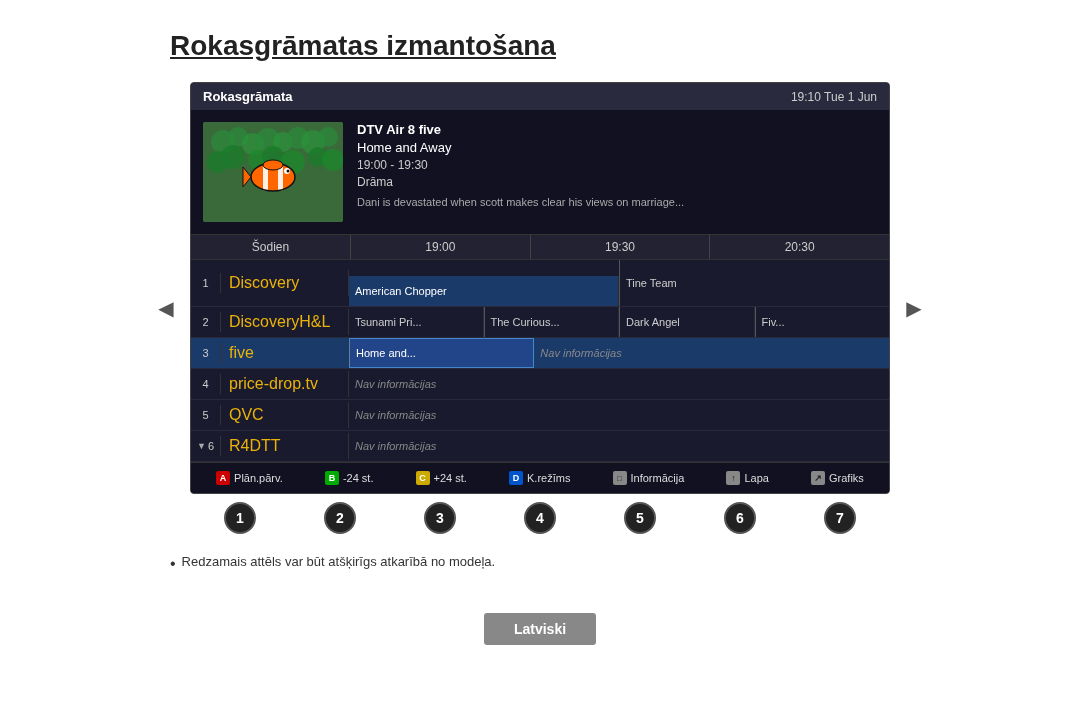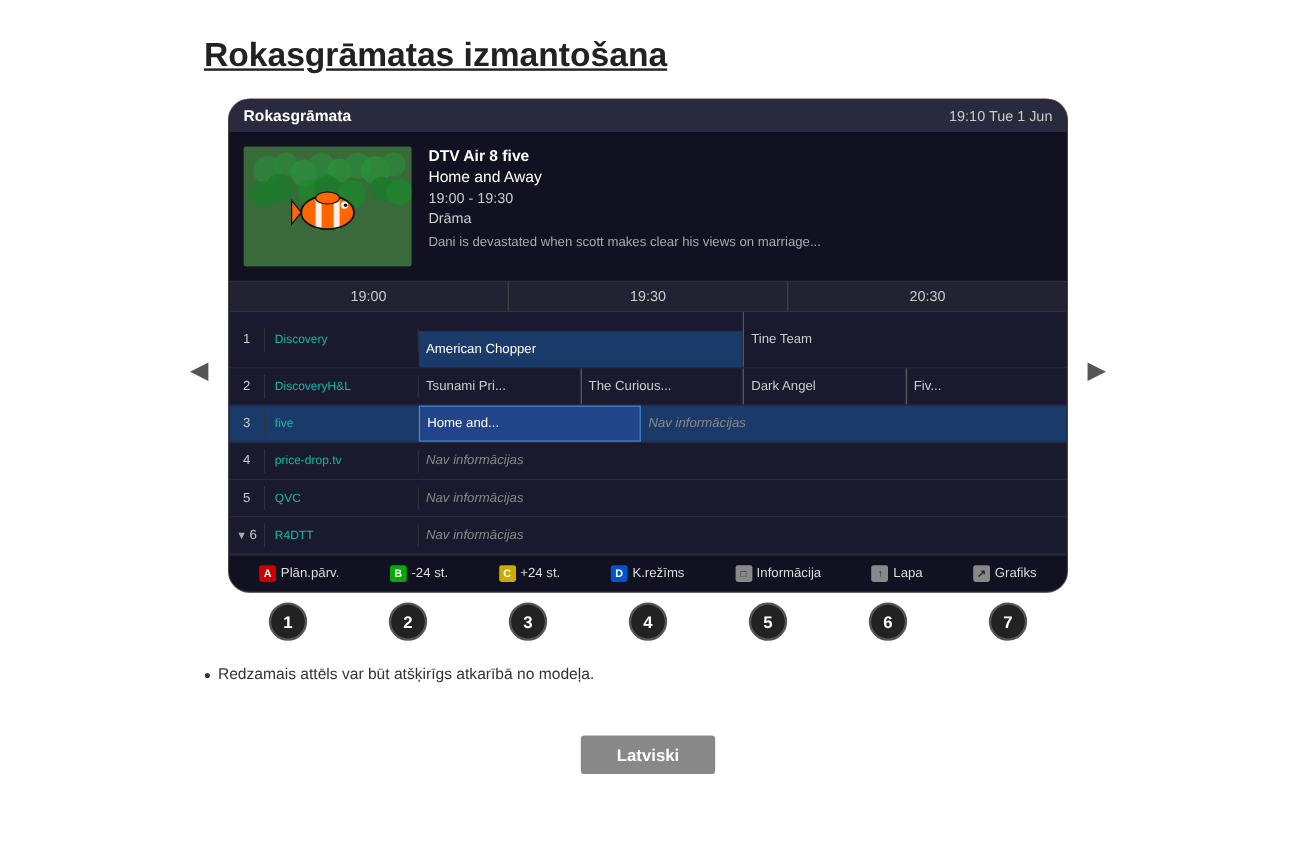--- a/index.html
+++ b/index.html
@@ -40,21 +40,21 @@
       justify-content: center;
       cursor: pointer;
       color: #555;
       font-size: 20px;
       flex-shrink: 0;
     }
 
     .guide-box {
       width: 700px;
       background: #1a1a2e;
-      border-radius: 18px;
+      border-radius: 4px;
       overflow: hidden;
       border: 1px solid #444;
     }
 
     
     .guide-header {
       background: #2a2a3e;
       display: flex;
       justify-content: space-between;
       align-items: center;
@@ -172,22 +172,22 @@
       flex-shrink: 0;
       color: #ccc;
       font-size: 11px;
       text-align: center;
       padding: 4px 4px;
       border-right: 1px solid #333;
     }
     .channel-name-cell {
       width: 128px;
       flex-shrink: 0;
-      color: #14b8a6;
-      font-size: 10px;
+      color: #eab308;
+      font-size: 16px;
       padding: 4px 8px;
       border-right: 1px solid #333;
     }
     .channel-programs {
       flex: 1;
       display: flex;
       height: 100%;
       align-items: stretch;
       position: relative;
     }
@@ -371,20 +371,21 @@
           <span class="preview-channel">DTV Air 8 five</span>
           <span class="preview-show">Home and Away</span>
           <span class="preview-time">19:00 - 19:30</span>
           <span class="preview-genre">Drāma</span>
           <span class="preview-desc">Dani is devastated when scott makes clear his views on marriage...</span>
         </div>
       </div>
 
 
       <div class="time-header-row">
+        <div class="time-header-label">Šodien</div>
         <div class="time-slots">
           <div class="time-slot">19:00</div>
           <div class="time-slot">19:30</div>
           <div class="time-slot">20:30</div>
         </div>
       </div>
 
       <div class="channel-rows">
 
         <div class="channel-row">

